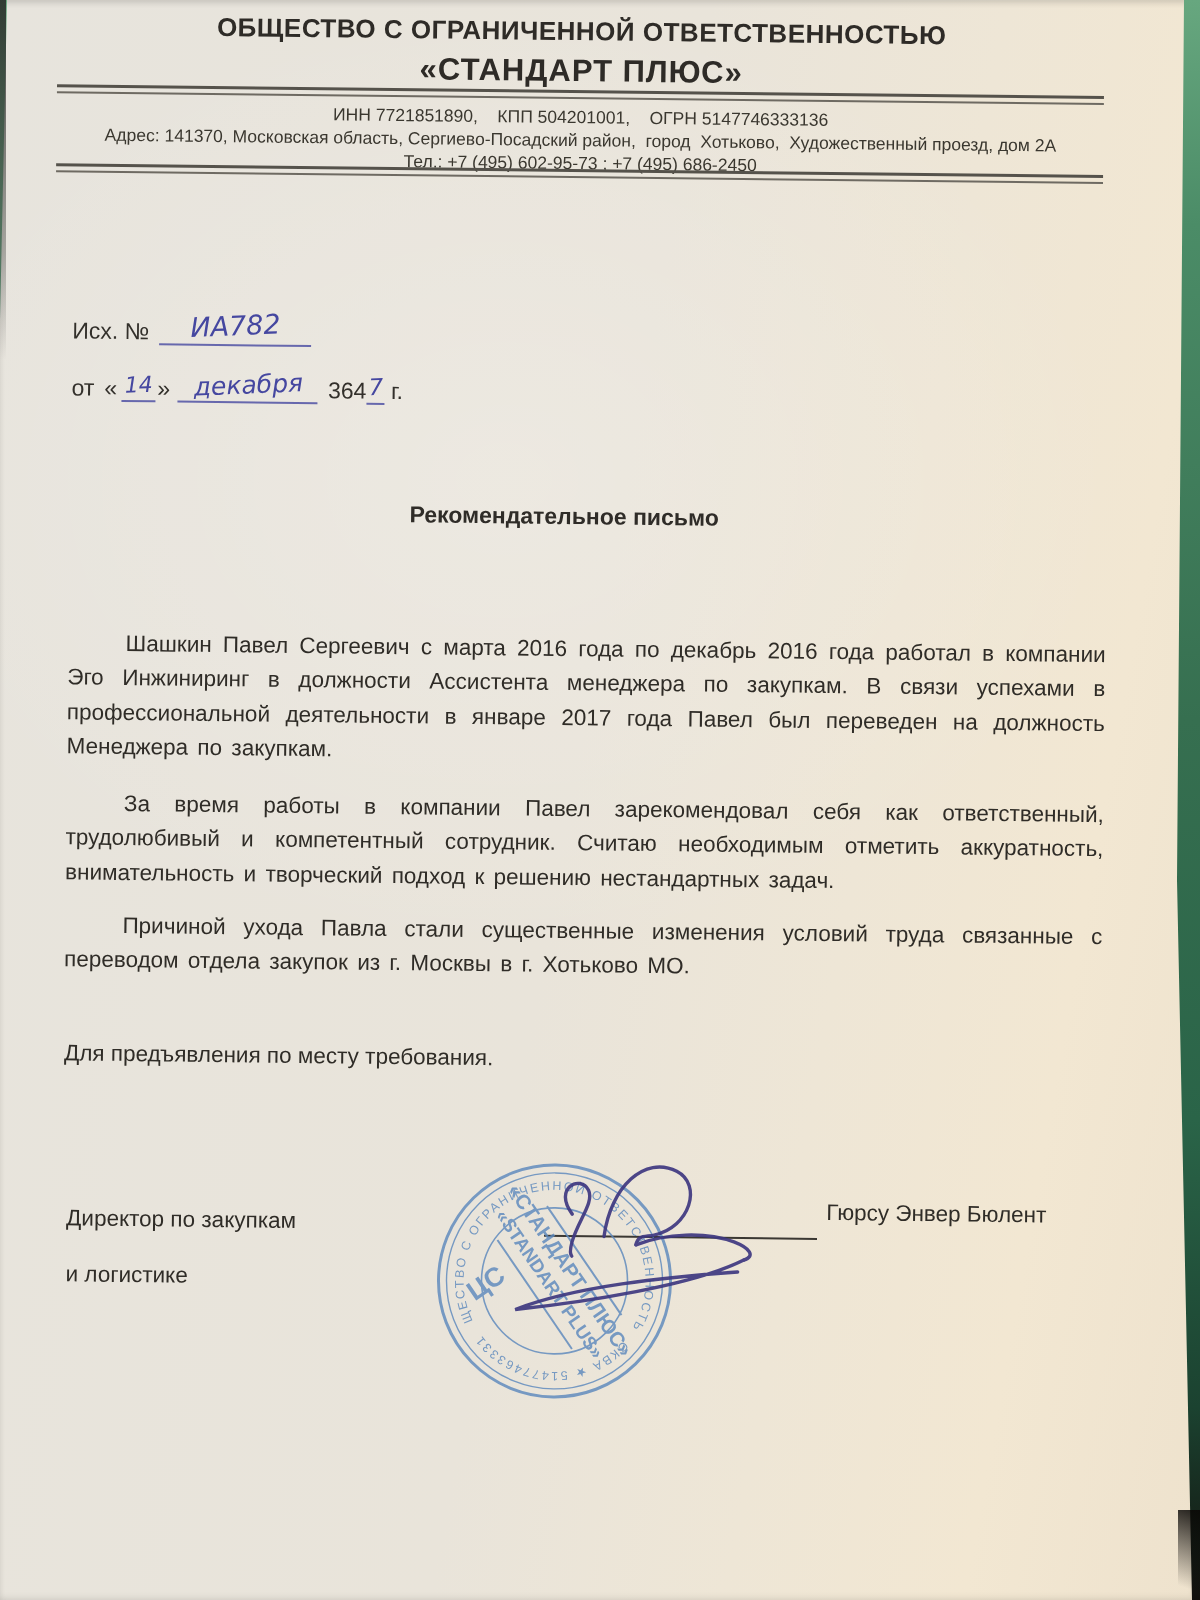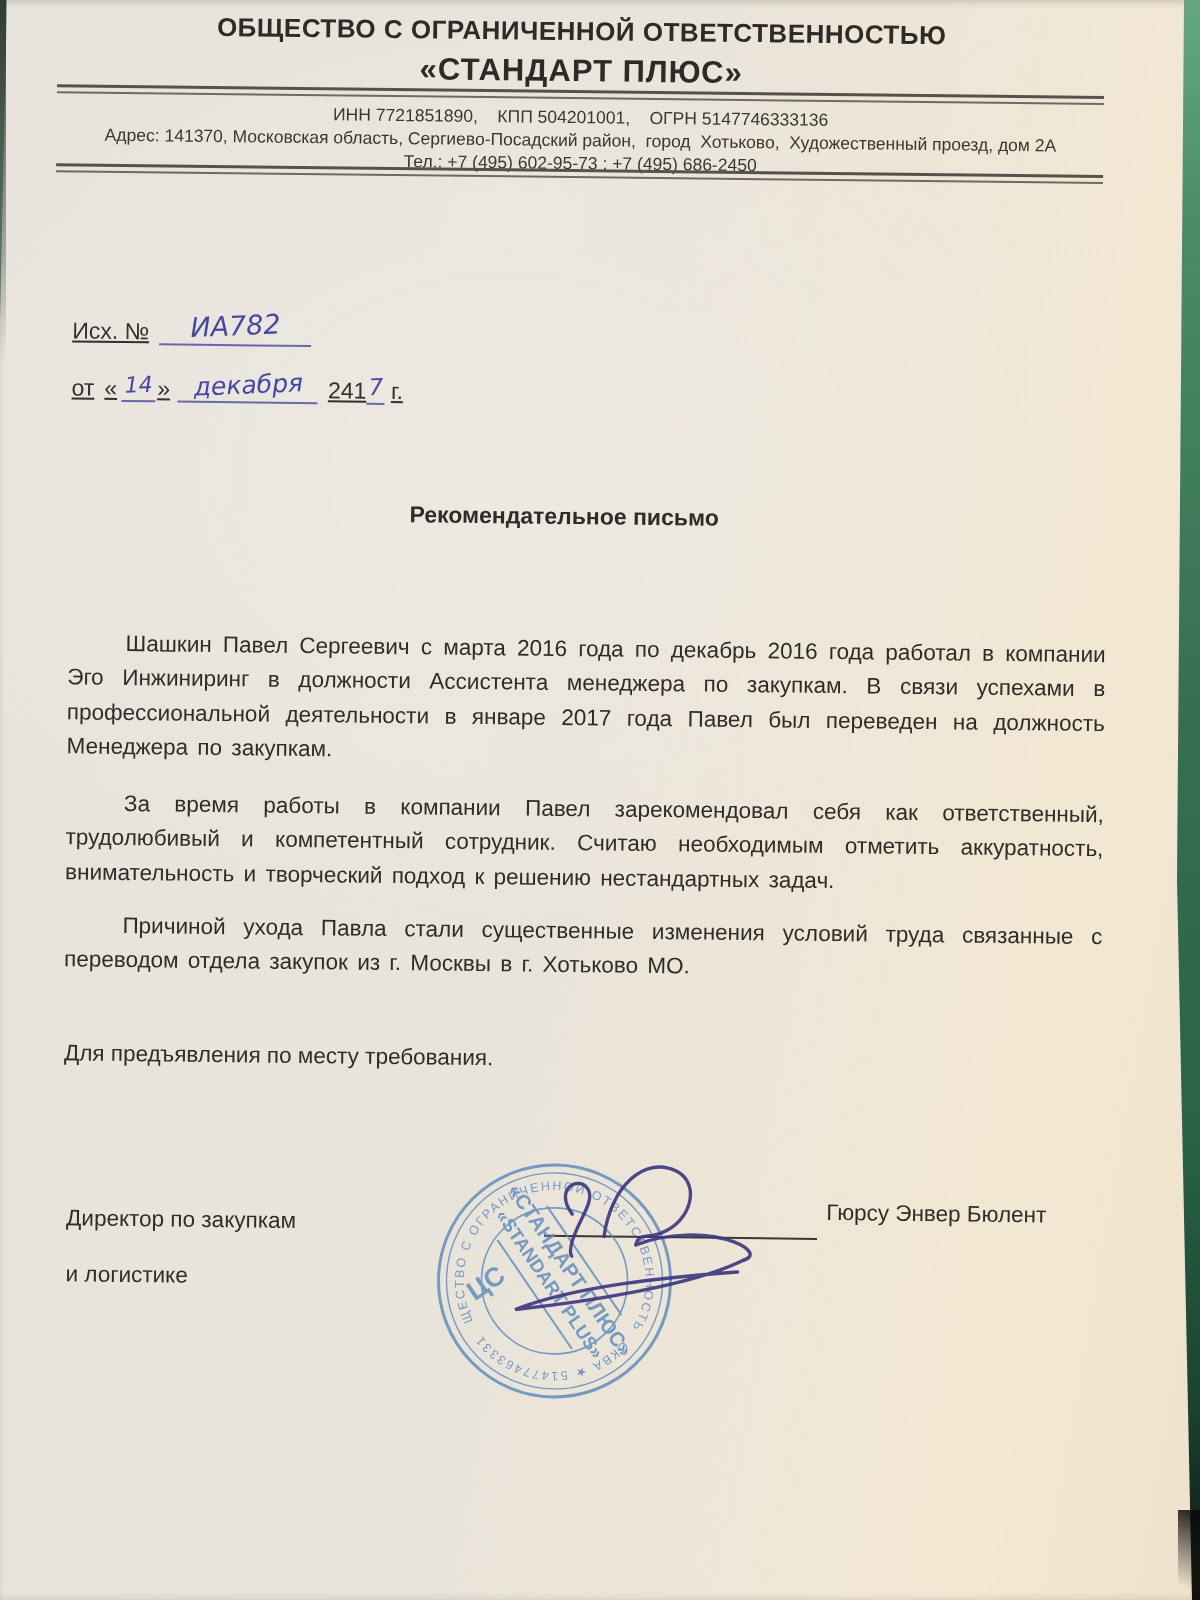--- a/index.html
+++ b/index.html
@@ -31,21 +31,21 @@
   .ref-row{left:76px;top:308px;}
   .date-row{left:76px;top:368px;}
   .hw{display:inline-block;font-style:italic;color:#4547a0;
       font-family:"DejaVu Sans",sans-serif;transform:rotate(-3deg);}
   .uline{display:inline-block;border-bottom:2px solid rgba(70,72,160,.8);
       text-align:center;padding:0 6px 2px 6px;margin-left:10px;}
   .u-num{min-width:140px;font-size:27px;}
   .u-day{min-width:30px;margin-left:4px;margin-right:2px;font-size:22px;padding:0 2px 2px 2px;}
   .u-month{min-width:128px;font-size:25px;margin-left:8px;margin-right:10px;}
   .u-year{min-width:14px;font-size:23px;margin-left:0;padding:0 2px 2px 2px;margin-right:6px;}
-  .printed{display:inline-block;text-decoration:underline;}
+  .printed{display:inline-block;}
 
   .letter-title{position:absolute;left:50px;top:497px;width:1040px;text-align:center;
       font-size:23px;font-weight:bold;color:#2f2c28;}
 
   .para{position:absolute;left:75px;width:1038px;font-size:22.5px;line-height:34.5px;
       text-align:justify;text-indent:58px;color:#2f2c27;word-spacing:3px;}
   .p1{top:603px;} .p2{top:763px;} .p3{top:885px;}
   .closing{position:absolute;left:76px;top:1040px;font-size:22.5px;color:#2f2c27;}
 
   .sig-pos{position:absolute;left:80px;top:1190px;font-size:22.5px;line-height:56px;color:#2f2c27;}
@@ -77,21 +77,21 @@
     <span class="printed">Исх. №</span>
     <span class="uline u-num"><span class="hw">ИА782</span></span>
   </div>
 
   <div class="row date-row">
     <span class="printed">от</span>
     <span class="printed" style="margin-left:10px;">«</span>
     <span class="uline u-day"><span class="hw">14</span></span>
     <span class="printed">»</span>
     <span class="uline u-month"><span class="hw">декабря</span></span>
-    <span class="printed">241</span>
+    <span class="printed">364</span>
     <span class="uline u-year"><span class="hw">7</span></span>
     <span class="printed">г.</span>
   </div>
 
   <div class="letter-title">Рекомендательное письмо</div>
 
   <p class="para p1">Шашкин Павел Сергеевич с марта 2016 года по декабрь 2016 года работал в компании Эго Инжиниринг в должности Ассистента менеджера по закупкам. В связи успехами в профессиональной деятельности в январе 2017 года Павел был переведен на должность Менеджера по закупкам.</p>
   <p class="para p2">За время работы в компании Павел зарекомендовал себя как ответственный, трудолюбивый и компетентный сотрудник. Считаю необходимым отметить аккуратность, внимательность и творческий подход к решению нестандартных задач.</p>
   <p class="para p3">Причиной ухода Павла стали существенные изменения условий труда связанные с переводом отдела закупок из г. Москвы в г. Хотьково МО.</p>
 

